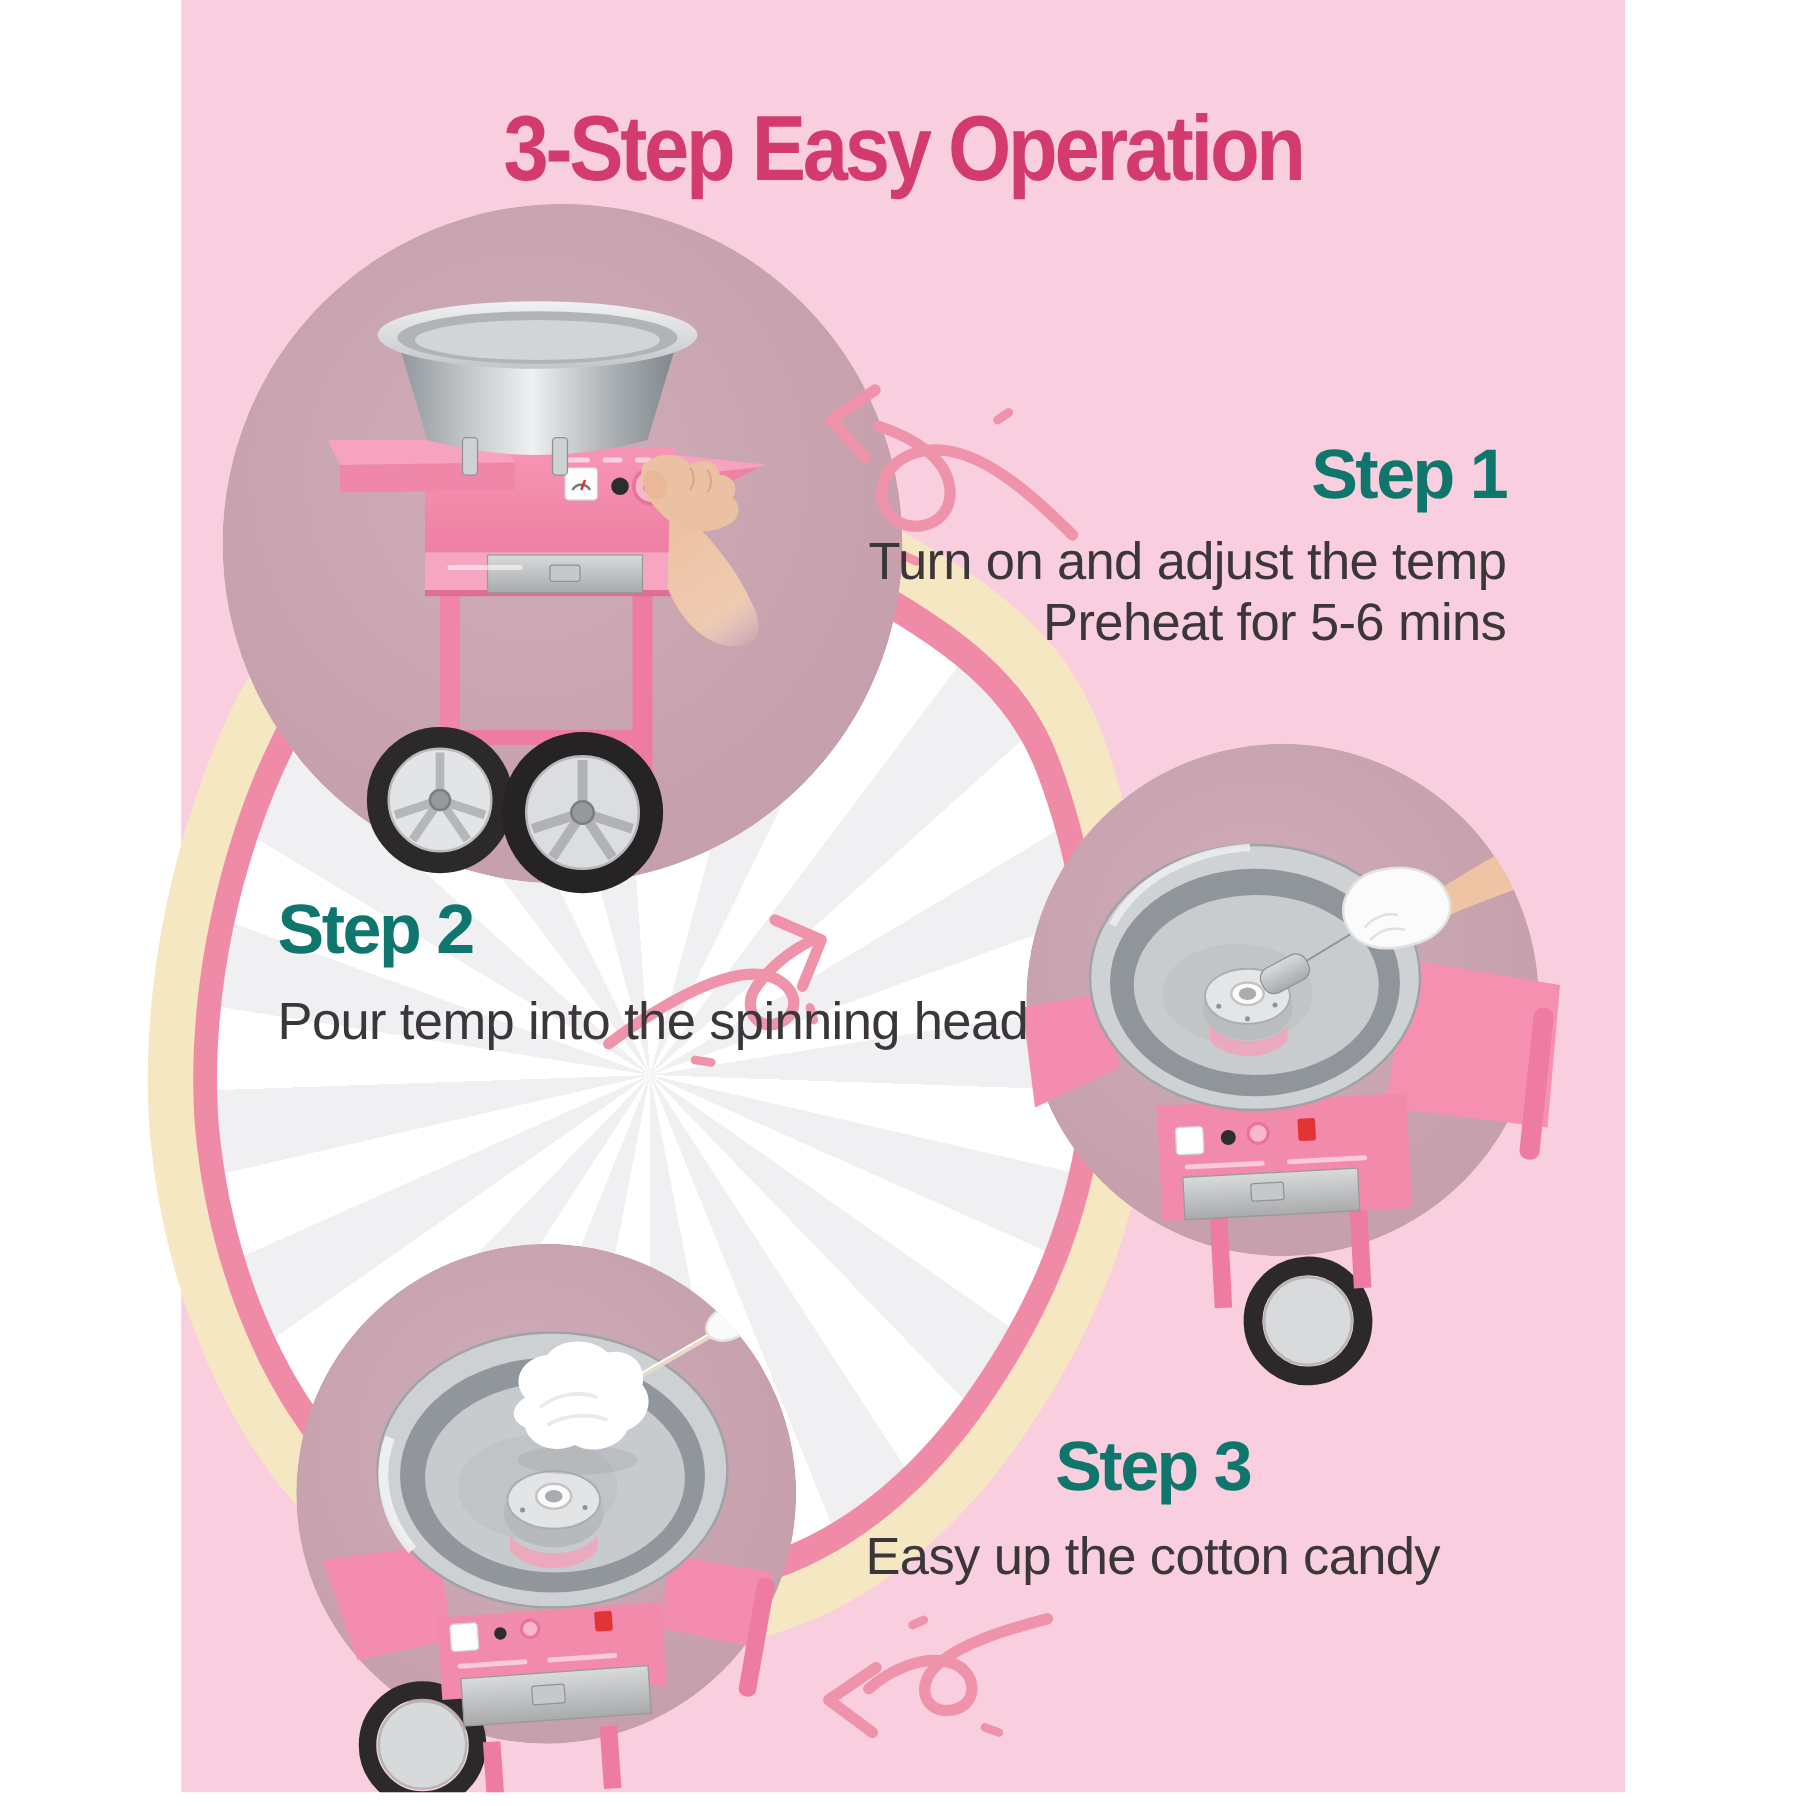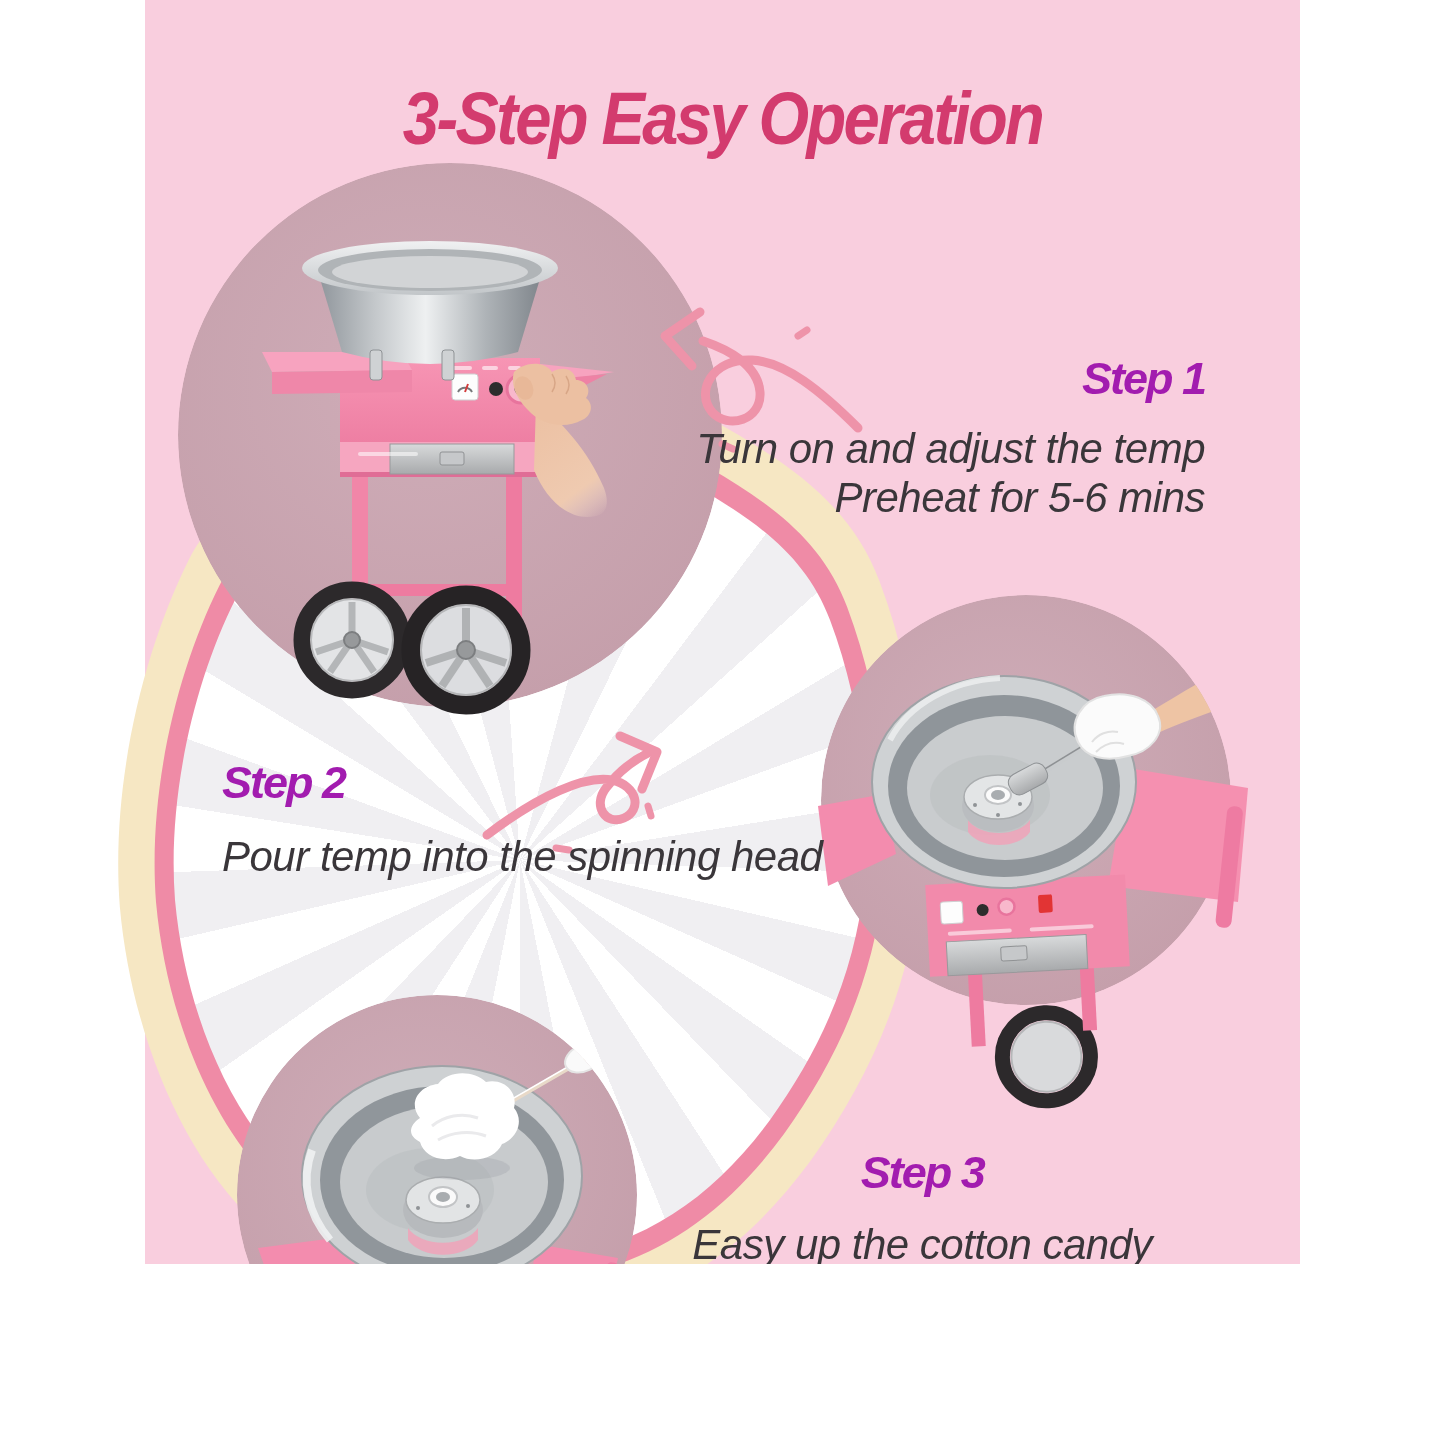--- a/index.html
+++ b/index.html
@@ -1,35 +1,35 @@
 <!DOCTYPE html>
 <html><head>
 <meta charset="utf-8">
 <style>
   html,body{margin:0;padding:0;background:#ffffff;font-family:"Liberation Sans", sans-serif;}
-  .canvas{position:relative;width:1445px;height:1264px;background:#fff;overflow:hidden;margin:0 auto;font-style:italic;}
+  .canvas{position:relative;width:1445px;height:1434px;background:#fff;overflow:hidden;margin:0 auto;}
   .card{position:absolute;left:145px;top:0;width:1155px;height:1445px;background:#f9cede;}
   
   .blob{position:absolute;inset:0;transform-origin:520px 860px;}
   .blob-cream{background:#f6e7c3;transform:scale(1.16);}
   .blob-rose{background:#ef8ba6;transform:scale(1.055);}
   .blob-white{background:repeating-conic-gradient(from 4deg at 520px 860px,#ffffff 0deg 11deg,#f0eff2 11deg 22deg);}
   .clip-blob{clip-path:path("M 640 455 C 730 505 800 540 830 620 C 862 705 872 800 865 880 C 855 975 820 1050 770 1120 C 715 1195 645 1245 560 1255 C 465 1268 370 1235 300 1180 C 230 1120 185 1010 175 900 C 167 795 195 680 235 600 C 280 515 420 450 500 443 C 550 440 600 443 640 455 Z");}
   svg.art{position:absolute;left:0;top:0;}
   
   .title{position:absolute;left:145px;top:76px;width:1155px;text-align:center;
          font-size:74px;font-weight:700;color:#d33b6e;letter-spacing:-3px;
          transform:scaleX(.88);transform-origin:center;}
   .step{position:absolute;}
-  .step-head{font-size:45px;font-weight:700;color:#a21caf;letter-spacing:-2px;line-height:62px;}
+  .step-head{font-size:56px;font-weight:700;color:#0f766e;letter-spacing:-2px;line-height:62px;}
   .step-line{font-size:42px;color:#3a363a;line-height:49px;letter-spacing:-.5px;}
   .step-line:empty{display:none;}
   .step-1{right:240px;top:348px;text-align:right;}
   .step-1 .step-head{margin-bottom:14px;}
-  .step-2{left:222px;top:752px;text-align:left;}
+  .step-2{left:222px;top:712px;text-align:left;}
   .step-2 .step-head{margin-bottom:18px;}
   .step-3{right:293px;top:1142px;text-align:center;}
   .step-3 .step-head{margin-bottom:16px;}
 </style>
 </head>
 <body>
 
 <div class="canvas">
   <div class="card"></div>
 

